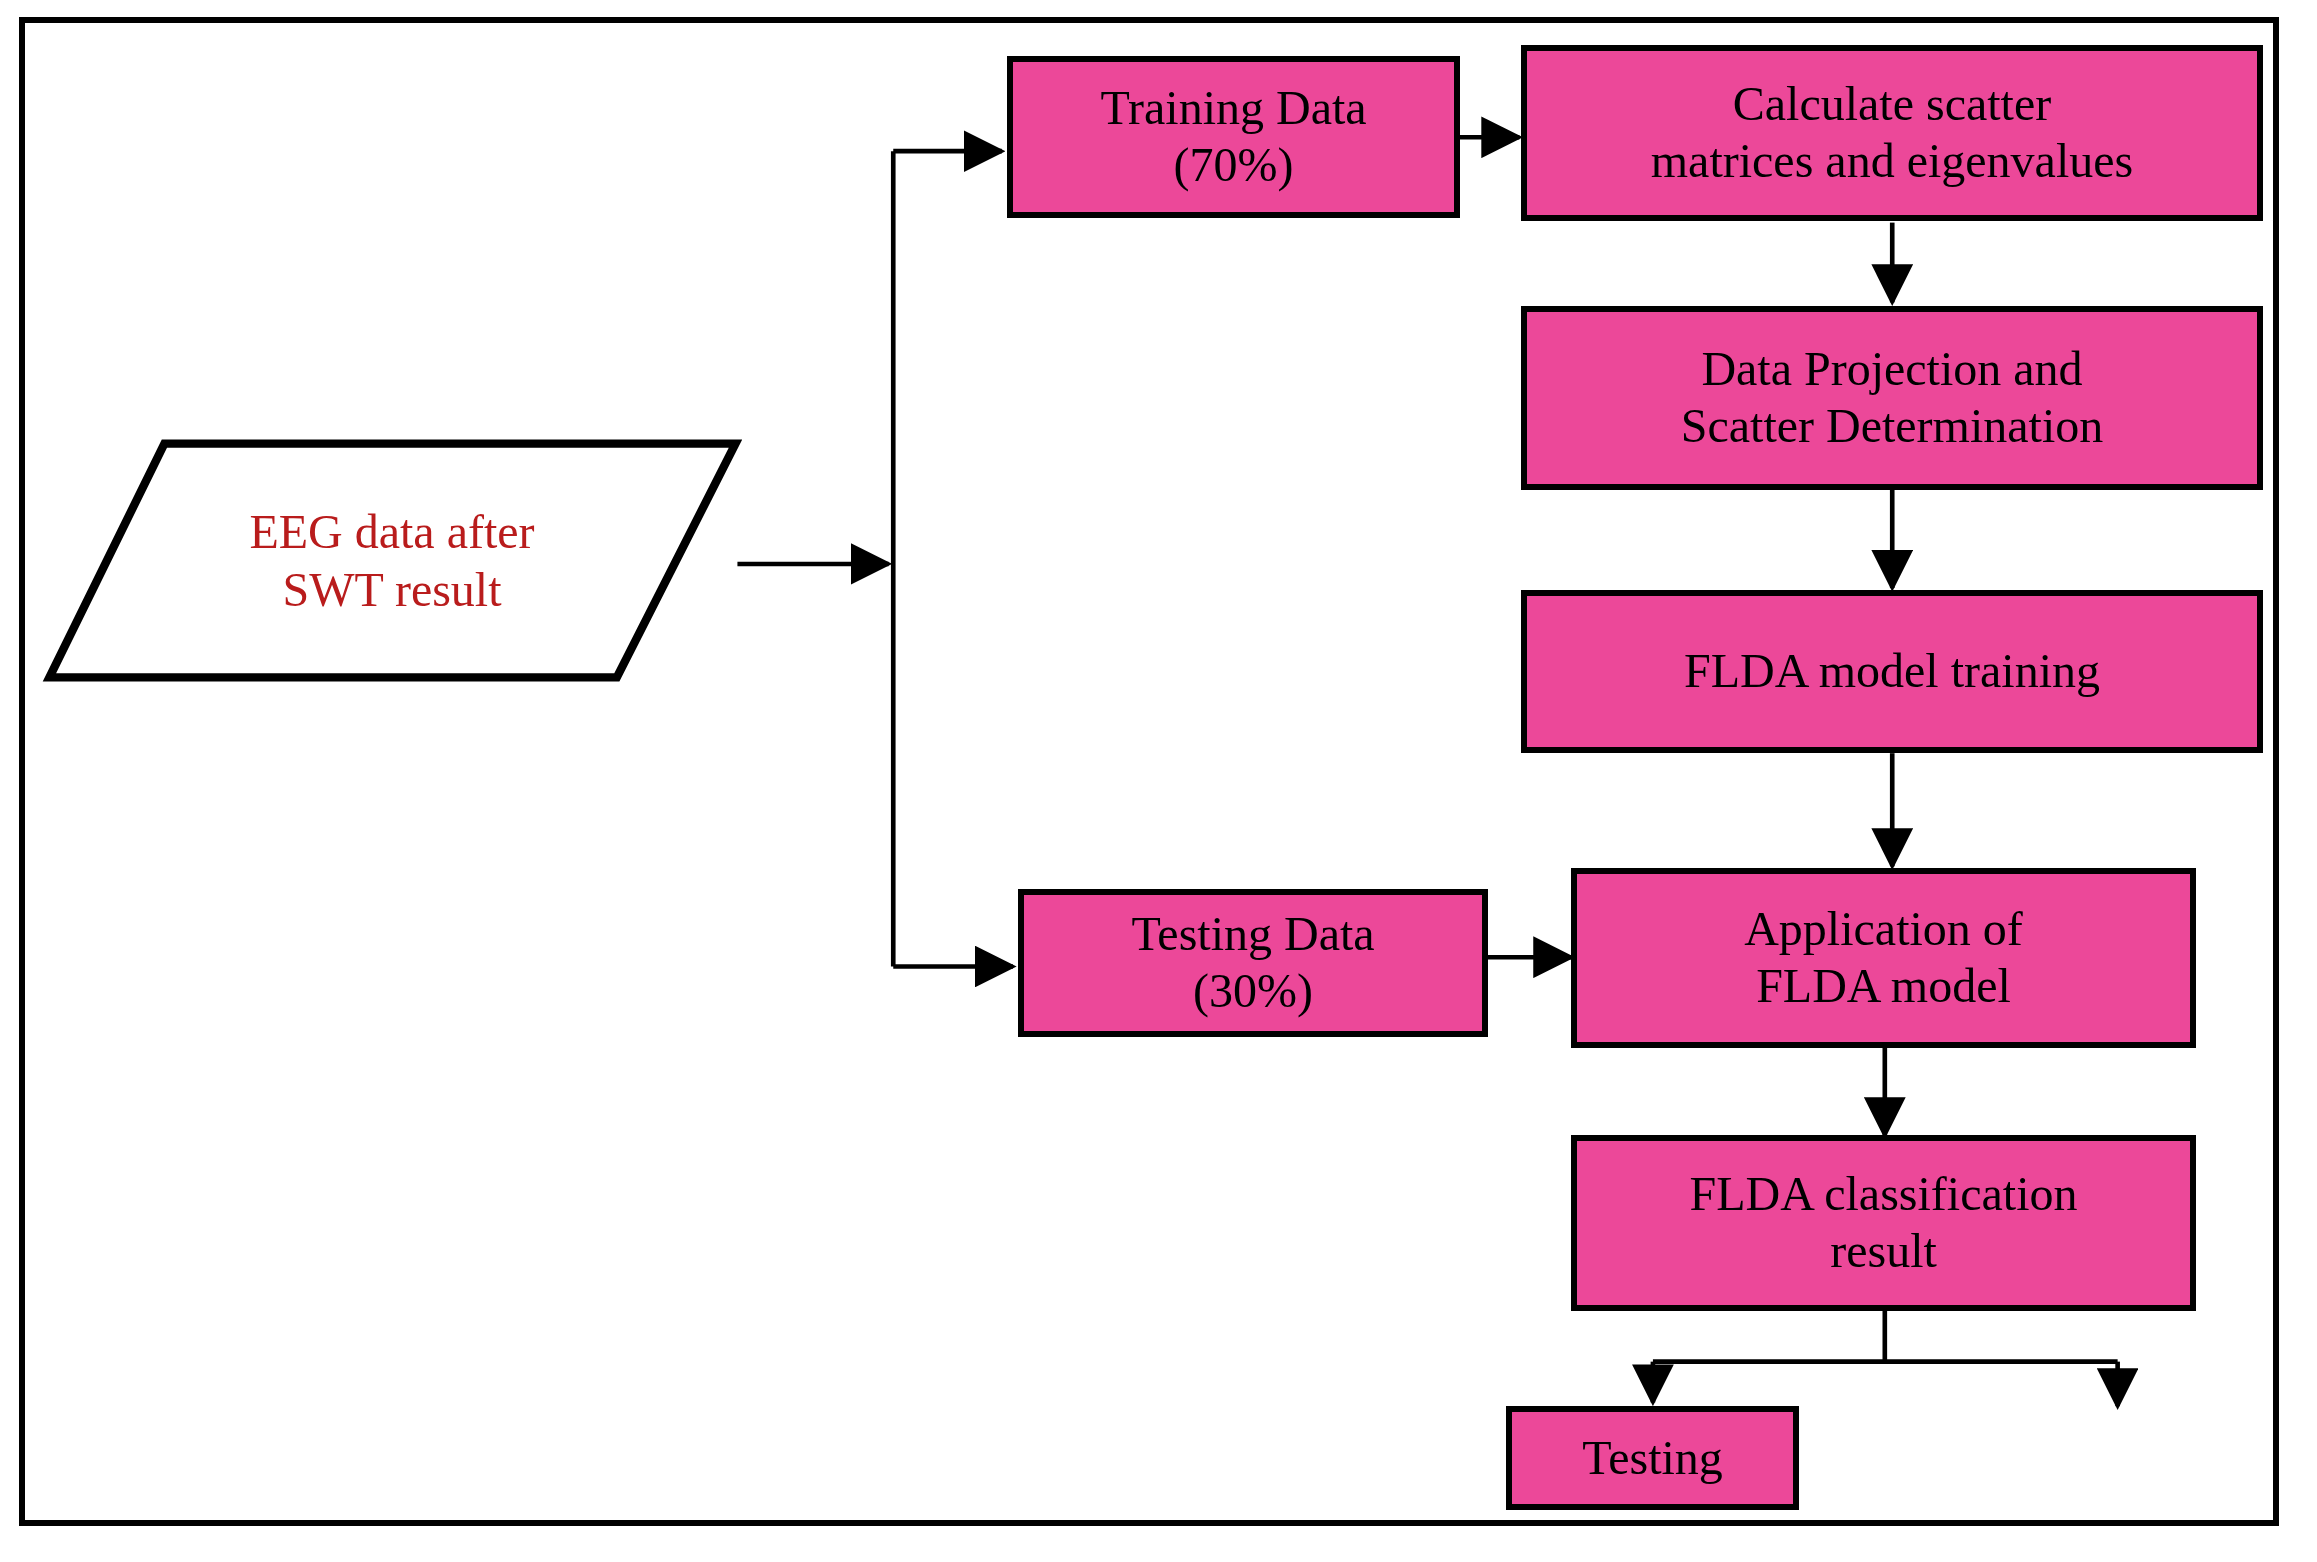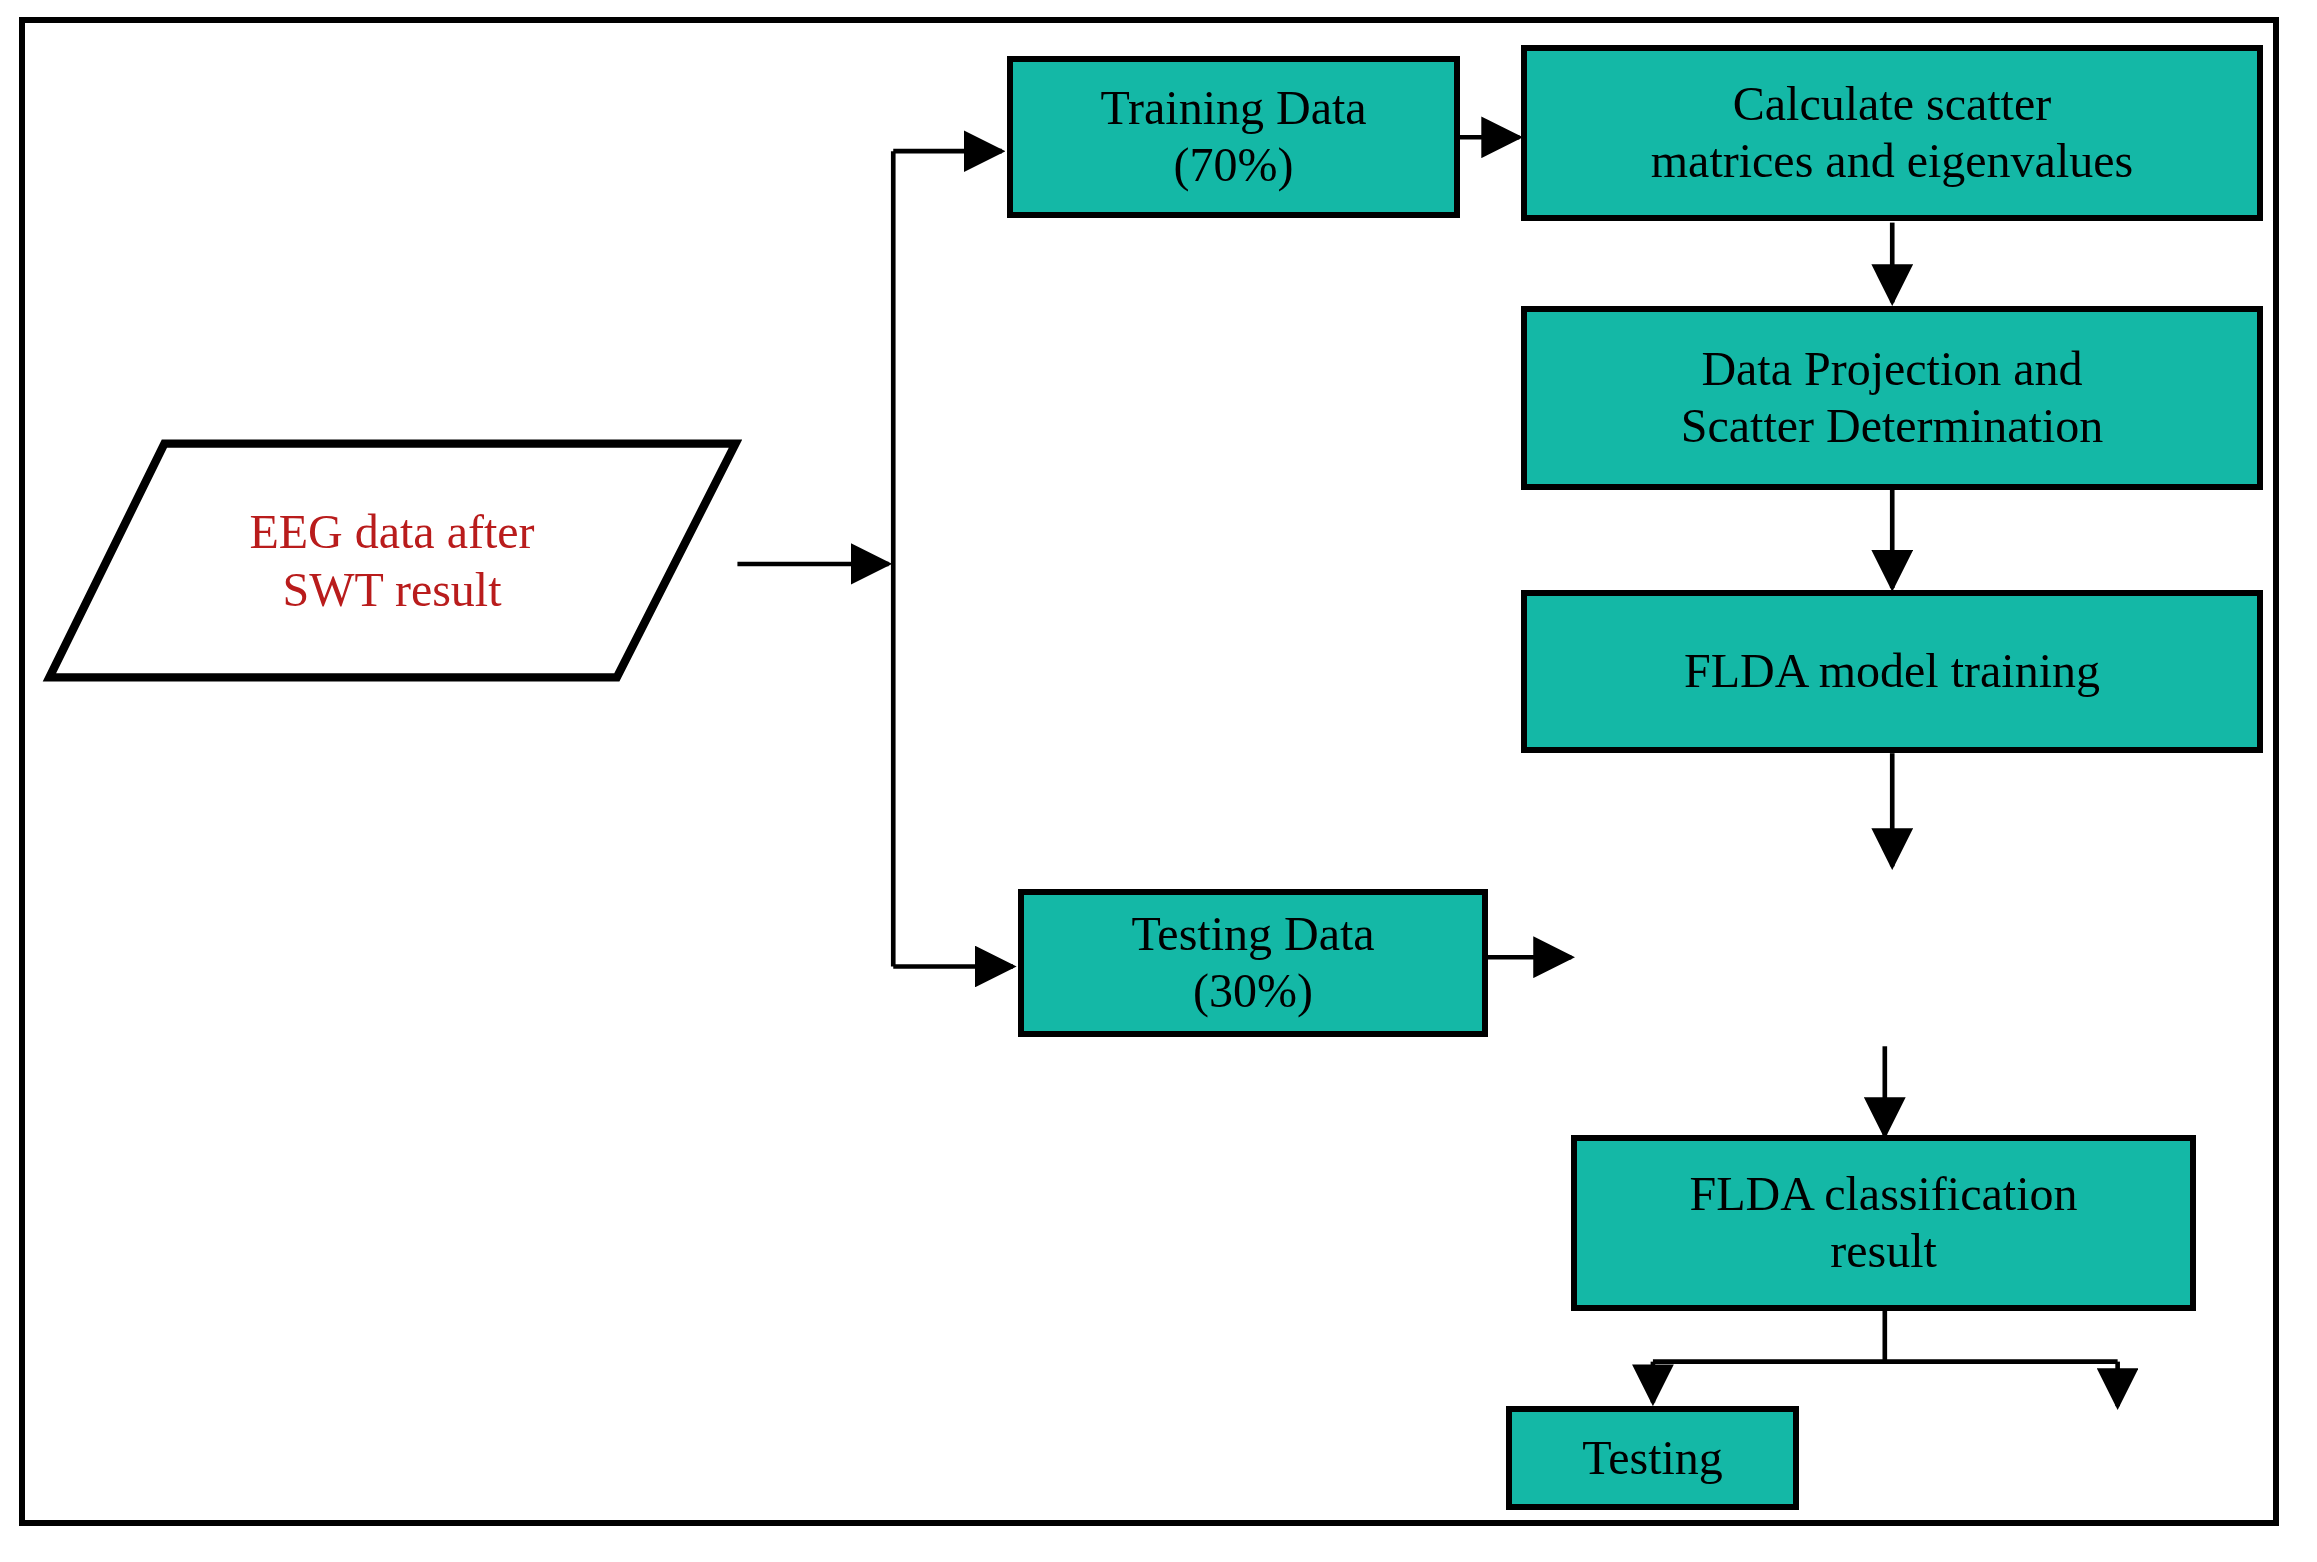--- a/index.html
+++ b/index.html
@@ -30,21 +30,21 @@
     position: absolute;
     left: 0;
     top: 0;
     width: 2318px;
     height: 1562px;
     pointer-events: none;
   }
   .node {
     position: absolute;
     box-sizing: border-box;
-    background: #14b8a6;
+    background: #ec4899;
     border: 6.5px solid #000000;
     display: flex;
     align-items: center;
     justify-content: center;
     text-align: center;
     color: #000000;
     line-height: 1.18;
     font-size: 48px;
     white-space: pre-line;
     z-index: 3;
@@ -144,20 +144,24 @@
 
   <div class="node" style="left:1521px; top:590px; width:742px; height:163px;">
     <span class="node-text">FLDA model training</span>
   </div>
 
   <div class="node" style="left:1018px; top:883px; width:470px; height:148px;margin-top:6px;">
     <span class="node-text">Testing Data
 (30%)</span>
   </div>
 
+  <div class="node" style="left:1571px; top:868px; width:625px; height:180px;">
+    <span class="node-text">Application of
+FLDA model</span>
+  </div>
 
   <div class="node" style="left:1571px; top:1135px; width:625px; height:176px;">
     <span class="node-text">FLDA classification
 result</span>
   </div>
 
   <div class="node" style="left:1506px; top:1406px; width:293px; height:104px;">
     <span class="node-text">Testing</span>
   </div>
 

